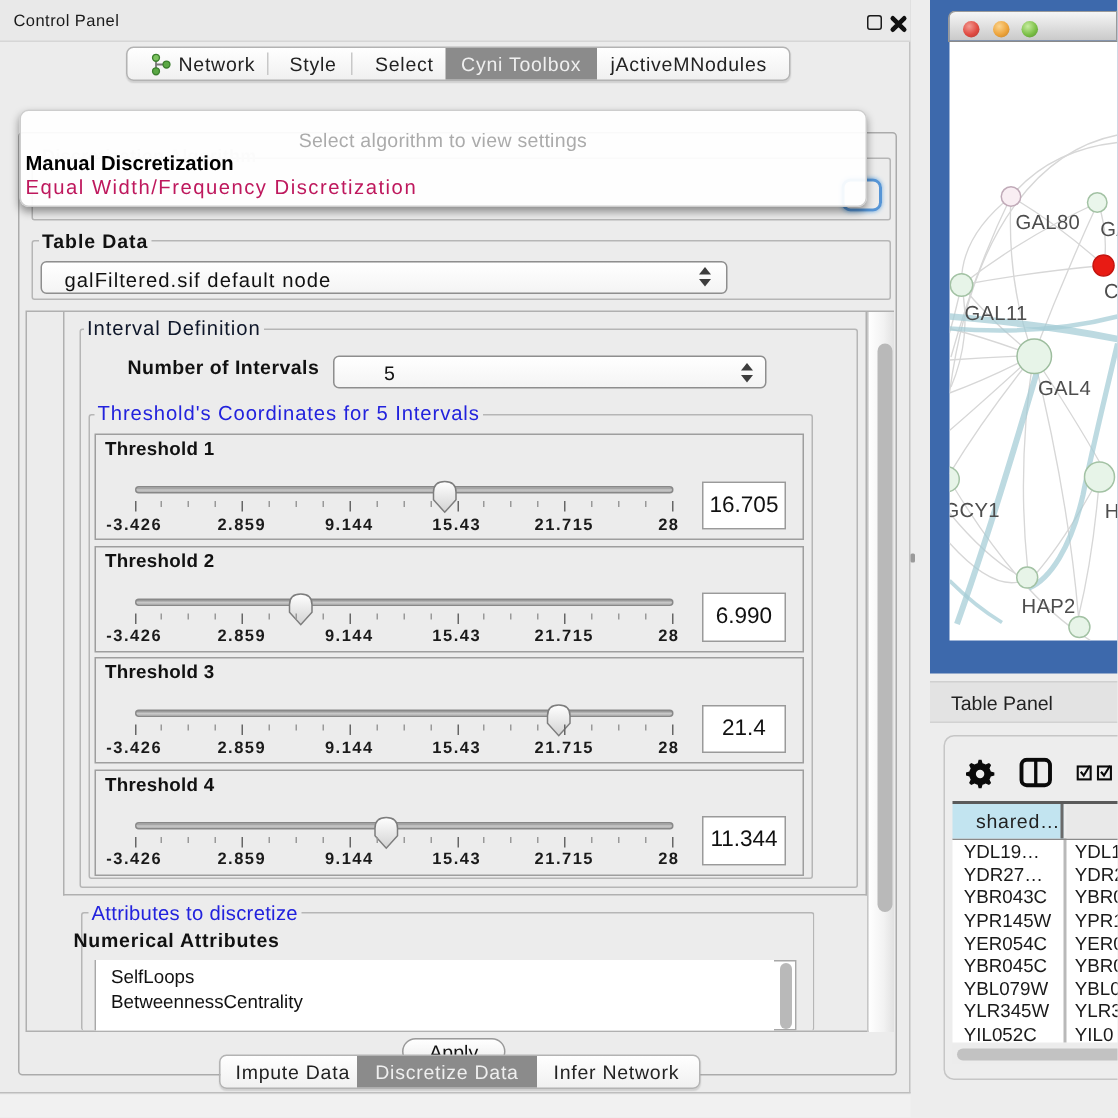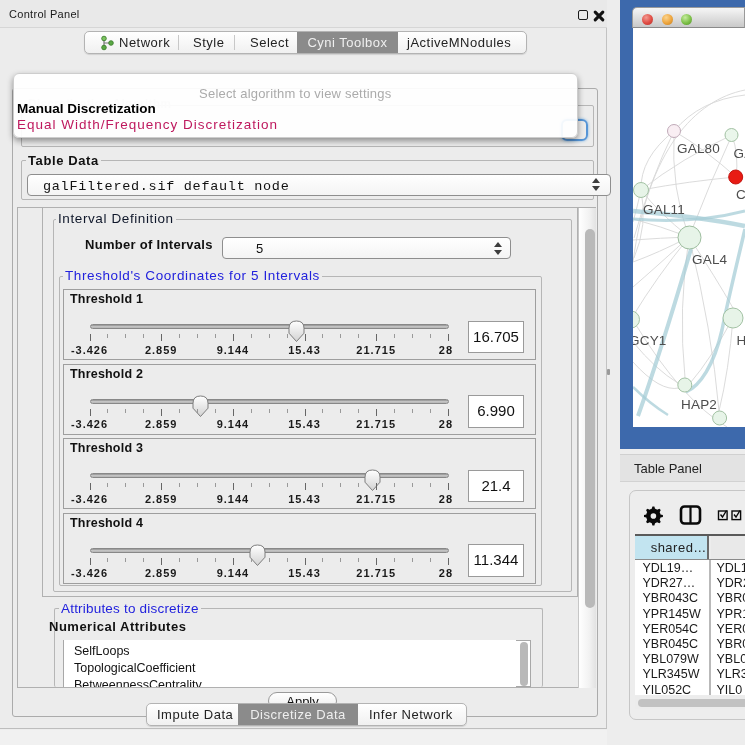--- a/index.html
+++ b/index.html
@@ -108,21 +108,21 @@
 
   <div class="abs" id="outerpanel">
 
     <div class="group" style="left:8px; top:16px; width:573px; height:42px;"></div>
     <div class="abs" style="left:548px; top:30px; width:27px; height:22px; border:2.5px solid #5695d6; border-radius:6px; box-shadow:0 0 3px #78b0e0;"></div>
 
     <div class="abs" style="left:15px; top:8px; font-size:12px; letter-spacing:0.2px; font-weight:bold; color:#c9c9c9;">Discretization Algorithm</div>
 
     <div class="group" style="left:8px; top:71px; width:573px; height:40px;"></div>
     <div class="abs bold13" style="left:13px; top:64px; background:#ececec; padding:0 2px; letter-spacing:0.6px;">Table Data</div>
-    <div class="combo" style="left:14px; top:85px; width:584px; height:22px;font-family:Liberation Mono, monospace;">
+    <div class="combo" style="left:14px; top:85px; width:458px; height:22px;">
       <span style="position:absolute; left:15px; top:4px; font-size:13.5px; letter-spacing:0.7px;">galFiltered.sif default node</span>
       <span class="carr up" style="right:10px; top:3px;"></span>
       <span class="carr dn" style="right:10px; top:11px;"></span>
     </div>
 
     <div class="abs" id="scrollpane">
       <div id="mainsb">
           <div class="thumb"></div>
         </div>
 
@@ -322,21 +322,20 @@
         </div>
       </div>
 
     <div class="btn" style="left:255px; top:603px; width:69px; height:18px; line-height:17px;">Apply</div>
   <div class="group" style="left:41px; top:519px; width:489px; height:79px; border-bottom:none;"></div>
       <div class="gtitle blue" style="left:46px; top:511.5px; position:absolute; letter-spacing:0.2px;">Attributes to discretize</div>
       <div class="abs bold13" style="left:36px; top:530px; letter-spacing:0.5px;">Numerical Attributes</div>
       <div class="abs" style="left:50px; top:550.5px; width:468px; height:47.5px; border:1px solid #a8a8a8; background:#fff;"></div>
       <div class="abs" id="numlist" style="left:51px; top:551px; width:452px; height:46.5px; overflow:hidden;">
         <div style="margin-top:3px">SelfLoops</div>
-        <div>TopologicalCoefficient</div>
         <div>BetweennessCentrality</div>
       </div>
       <div class="abs" style="left:507px; top:553px; width:7.5px; height:44px; background:#b9b9b9; border-radius:4px;"></div>
     </div>
 
   <div class="abs tabstrip" style="left:146px; top:703px; width:321px;">
     <div class="seg dark" style="left:91px; width:120px;">Discretize Data</div>
     <span class="abs" style="left:10px; top:0; line-height:21px;">Impute Data</span>
     <span class="abs" style="left:222px; top:0; line-height:21px;">Infer Network</span>
   </div>

